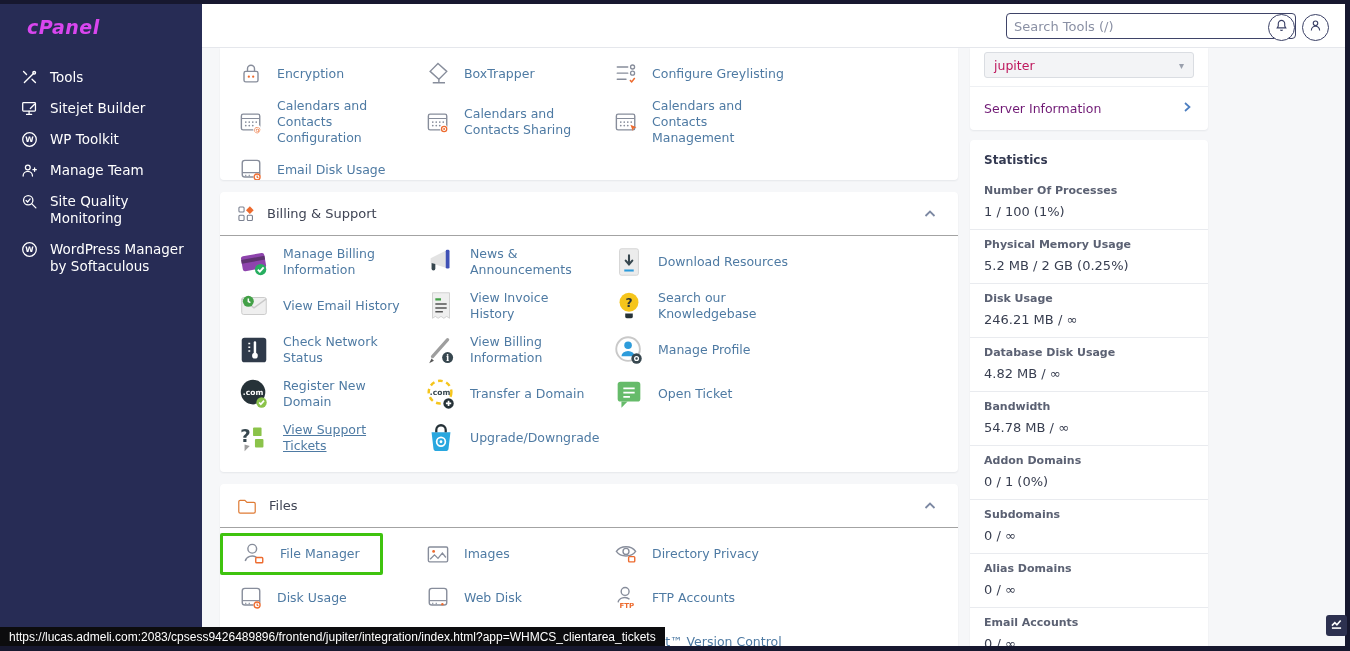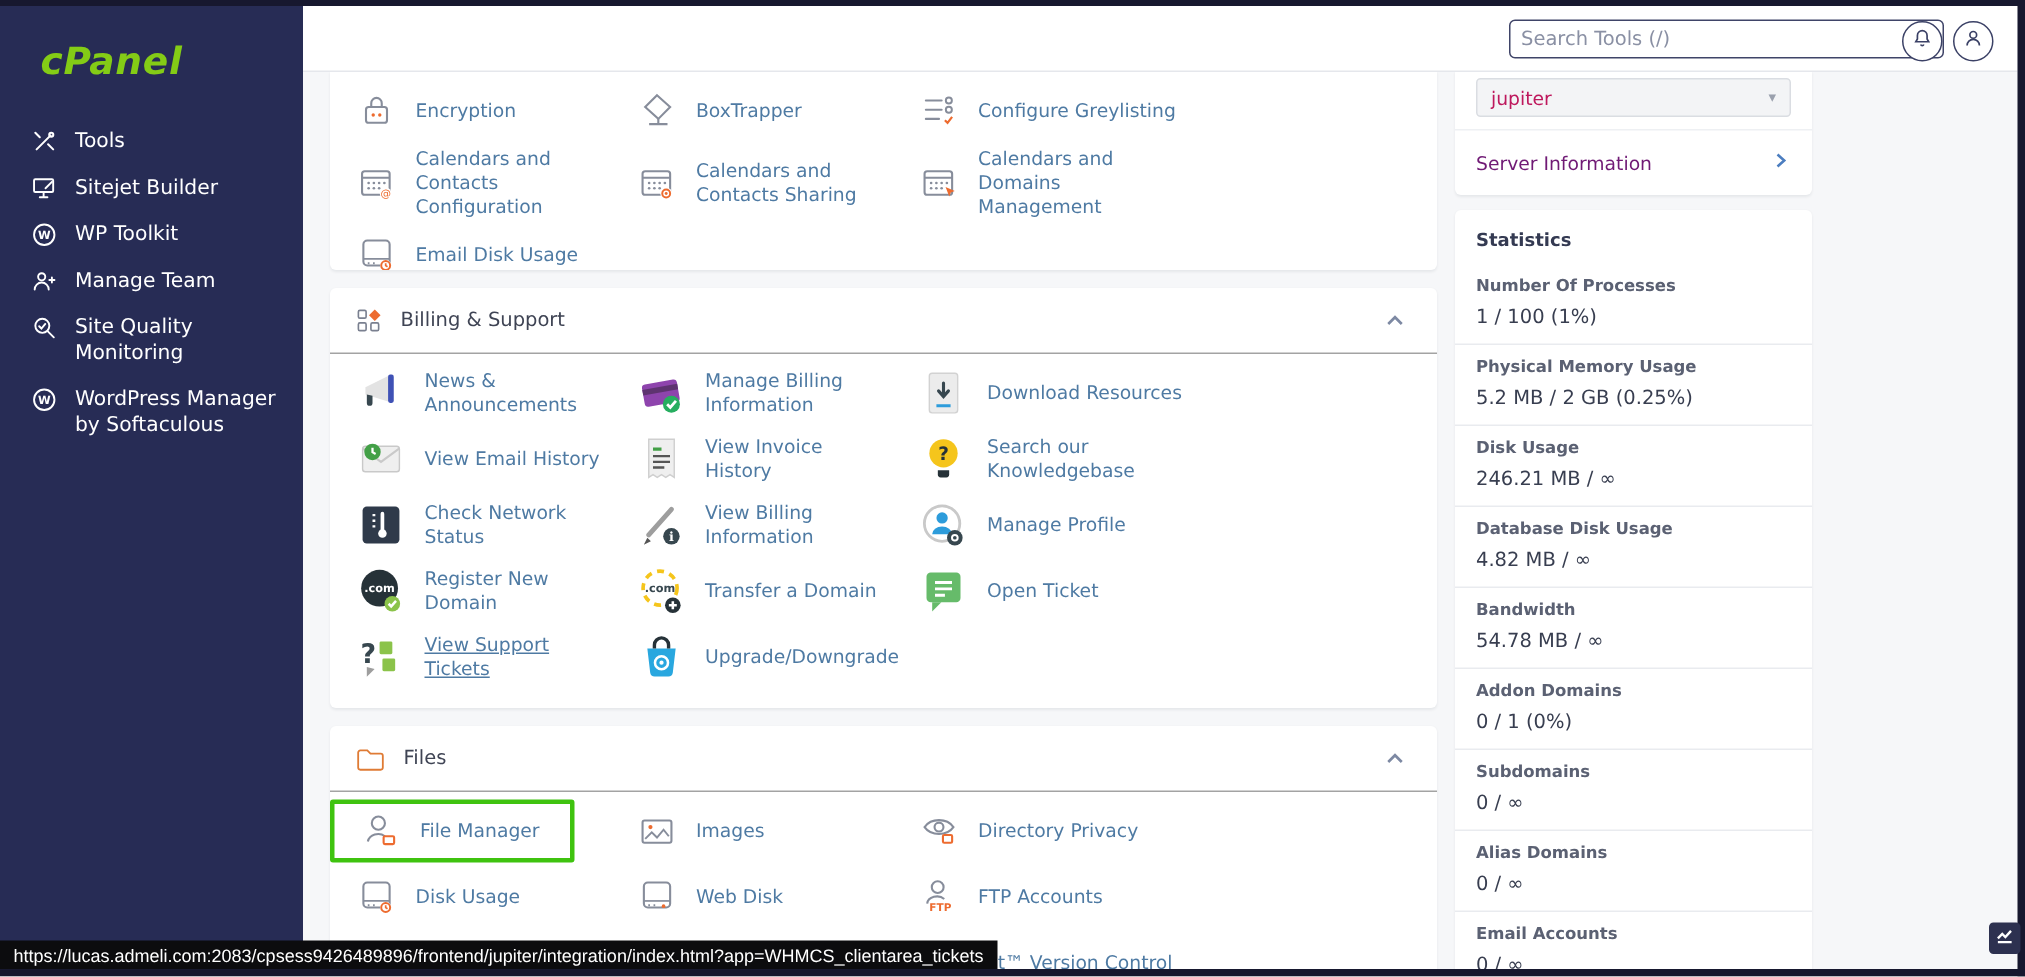--- a/index.html
+++ b/index.html
@@ -6,21 +6,21 @@
   html,body { width:1350px; height:651px; overflow:hidden; }
   body { position:relative; background:#f6f7f9; font-family:"DejaVu Sans","Liberation Sans",sans-serif; }
 
   
   .frame-top    { position:absolute; left:0; top:0; width:1350px; height:4px;  background:#17182f; z-index:70; }
   .frame-right  { position:absolute; left:1345px; top:0; width:5px; height:651px; background:#17182f; z-index:70; }
   .frame-bottom { position:absolute; left:0; top:646px; width:1350px; height:5px; background:#17182f; z-index:70; }
 
   
   #sidebar { position:absolute; left:0; top:0; width:202px; height:646px; background:#272c55; z-index:5; }
-  .logo { padding:26px 0 0 27px; color:#84cc16; font-size:25px; font-weight:bold; font-style:italic; letter-spacing:0.5px; }
+  .logo { padding:16px 0 0 27px; color:#d946ef; font-size:19px; font-weight:bold; font-style:italic; letter-spacing:0.5px; }
   #sidebar-nav { margin-top:24px; display:flex; flex-direction:column; }
   .side-item { display:flex; align-items:flex-start; gap:11px; padding:7px 10px 7px 21px; color:#fff; font-size:13.5px; cursor:pointer; line-height:1.25; }
   .side-item .s-icon { flex:0 0 18px; margin-top:0px; }
   .side-item svg { display:block; }
 
   
   #topbar { position:absolute; left:202px; top:4px; width:1143px; height:44px; background:#fff; border-bottom:1px solid #e5e7ec; z-index:10; }
   .searchbox { position:absolute; left:768px; top:9px; width:290px; height:26px; border:1px solid #3f4468; border-radius:4px; background:#fff; display:flex; align-items:center;margin-left:36px; }
   .searchbox input { flex:1; border:0; outline:none; background:transparent; font-family:inherit; font-size:13px; color:#3a3f58; padding:0 4px 0 7px; }
   .searchbox input::placeholder { color:#8a90a4; }
@@ -250,21 +250,21 @@
                 <circle cx="10" cy="16" r="1" fill="#878d9b"></circle>
                 <circle cx="14" cy="16" r="1" fill="#878d9b"></circle>
                 <circle cx="18" cy="16" r="1" fill="#878d9b"></circle>
                 <circle cx="22" cy="16" r="1" fill="#878d9b"></circle>
                 <circle cx="10" cy="20" r="1" fill="#878d9b"></circle>
                 <circle cx="14" cy="20" r="1" fill="#878d9b"></circle>
                 <circle cx="18" cy="20" r="1" fill="#878d9b"></circle>
                 <path d="M21 19 l7 3 -3 1.2 -1.2 3 Z" fill="#ed6b2f"></path>
               </svg>
             </span>
-            <a class="tool-label">Calendars and Domains Management</a>
+            <a class="tool-label">Calendars and Contacts Management</a>
           </div>
           <div class="tool-cell">
             <span class="tool-icon">
               <svg width="28" height="28" viewBox="0 0 32 32">
                 <path d="M9 5 h14 a3 3 0 0 1 3 3 v13 a3 3 0 0 1 -3 3 h-14 a3 3 0 0 1 -3 -3 v-13 a3 3 0 0 1 3 -3 Z" fill="none" stroke="#878d9b" stroke-width="1.6"></path>
                 <path d="M6 19 h20" stroke="#878d9b" stroke-width="1.3"></path>
                 <path d="M10 21.5 v1.5 M14 21.5 v1.5" stroke="#878d9b" stroke-width="1.3"></path>
                 <circle cx="23" cy="24" r="4.2" fill="#fff"></circle>
                 <circle cx="23" cy="24" r="3.4" fill="none" stroke="#ed6b2f" stroke-width="1.5"></circle>
                 <path d="M23 22.3 v1.8 l1.4 .9" fill="none" stroke="#ed6b2f" stroke-width="1.3"></path>
@@ -289,39 +289,39 @@
         <span class="collapse-btn">
             <svg width="16" height="16" viewBox="0 0 16 16" fill="none" stroke="#7d89a3" stroke-width="1.8">
               <path d="M3.5 10 L8 5.5 L12.5 10"></path>
             </svg>
           </span>
       </div>
       <div id="grid-s1" class="tool-grid">
           <div class="tool-cell">
             <span class="tool-icon">
               <svg width="34" height="34" viewBox="0 0 36 36">
-                <path d="M7 14 L23 6 v18 L7 19 Z" fill="#e3e3e3"></path>
-                <rect x="23" y="5" width="4" height="20" rx="1.5" fill="#3f51b5"></rect>
-                <path d="M8 19 v6 a2 2 0 0 0 4 0 v-5" fill="#37474f"></path>
-              </svg>
-            </span>
-            <a class="tool-label">News &amp; Announcements</a>
-          </div>
-          <div class="tool-cell">
-            <span class="tool-icon">
-              <svg width="34" height="34" viewBox="0 0 36 36">
                 <g transform="rotate(-10 18 18)">
                   <rect x="5" y="10" width="25" height="16" rx="2.5" fill="#8e44ad"></rect>
                   <rect x="5" y="13.5" width="25" height="4" fill="#5e3370"></rect>
                 </g>
                 <circle cx="25" cy="26" r="6" fill="#27ae60"></circle>
                 <path d="M22 26 l2.2 2.2 4 -4.6" fill="none" stroke="#fff" stroke-width="2"></path>
               </svg>
             </span>
             <a class="tool-label">Manage Billing Information</a>
+          </div>
+          <div class="tool-cell">
+            <span class="tool-icon">
+              <svg width="34" height="34" viewBox="0 0 36 36">
+                <path d="M7 14 L23 6 v18 L7 19 Z" fill="#e3e3e3"></path>
+                <rect x="23" y="5" width="4" height="20" rx="1.5" fill="#3f51b5"></rect>
+                <path d="M8 19 v6 a2 2 0 0 0 4 0 v-5" fill="#37474f"></path>
+              </svg>
+            </span>
+            <a class="tool-label">News &amp; Announcements</a>
           </div>
           <div class="tool-cell">
             <span class="tool-icon">
               <svg width="34" height="34" viewBox="0 0 36 36">
                 <rect x="8" y="4" width="20" height="28" rx="2" fill="#ececec" stroke="#d2d2d2"></rect>
                 <path d="M18 11 v9 M14.5 16.5 l3.5 4 3.5 -4" fill="none" stroke="#37474f" stroke-width="2.2" stroke-linecap="round"></path>
                 <path d="M13 27 h10" stroke="#2d9cdb" stroke-width="2.2"></path>
               </svg>
             </span>
             <a class="tool-label">Download Resources</a>

